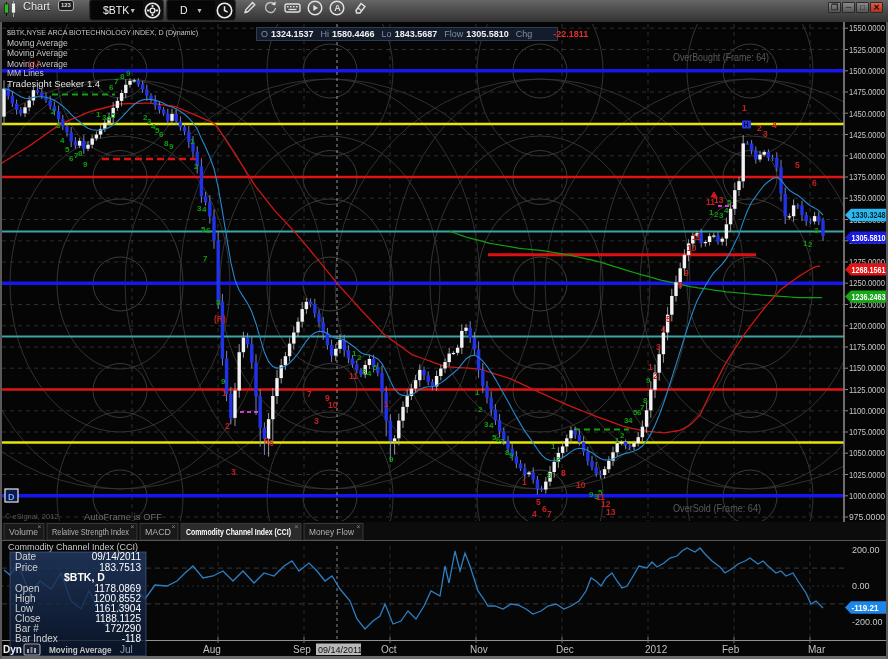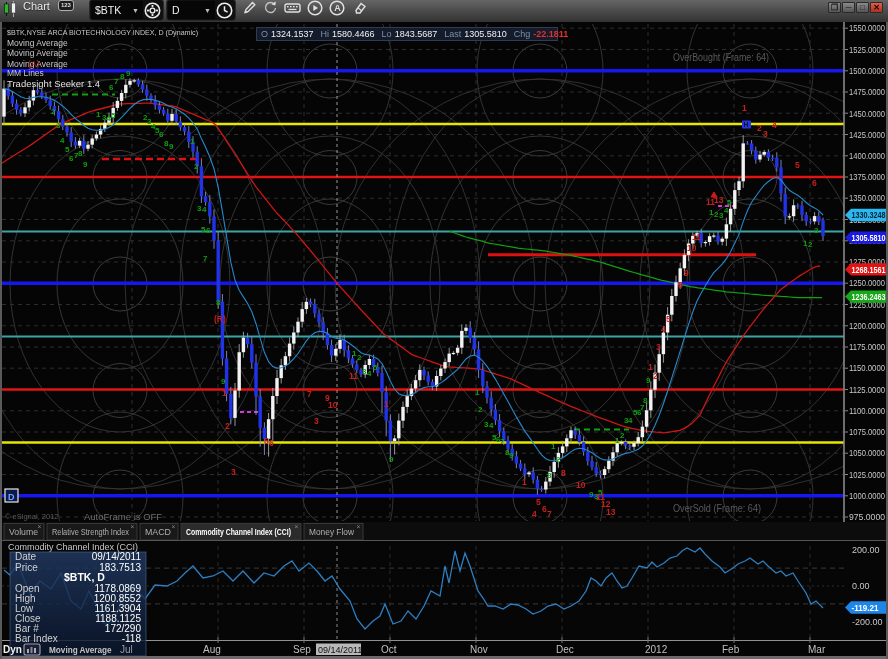--- a/index.html
+++ b/index.html
@@ -1,23 +1,23 @@
 <!DOCTYPE html>
 <html><head><meta charset="utf-8"><style>
 *{margin:0;padding:0;box-sizing:border-box}
 body{width:888px;height:659px;background:#000;font-family:"Liberation Sans",sans-serif;overflow:hidden;position:relative}
 #toolbar{position:absolute;left:0;top:0;width:888px;height:22px;background:linear-gradient(#666666,#4d4d4d 45%,#333333)}
 #tbleft{position:absolute;left:0;top:0;width:460px;height:36px;display:flex;align-items:flex-start}
 .dkgrp{background:#101010;border-radius:3px;height:20px;display:flex;align-items:center;box-shadow:0 0 0 1px #2a2a2a}
-.combo{background:#060606;color:#f0f0f0;font-size:10.5px;height:18px;display:flex;align-items:center;padding:0 4px}
+.combo{background:#060606;color:#f0f0f0;font-size:10.5px;height:18px;display:flex;align-items:center;padding:0 12px}
 #winbtns{position:absolute;right:5px;top:2px;display:flex;gap:1px}
 .wb{width:13px;height:11px;border:1px solid #2a2a2a;background:linear-gradient(#8a8a8a,#555);color:#1a1a1a;font-size:8px;line-height:9px;text-align:center;font-weight:bold;border-radius:1px}
 #ohlc{position:absolute;left:256px;top:27px;width:302px;height:14px;background:#141c2c;border:1px solid #2e3c55;display:flex;align-items:center;font-size:9px;color:#7d8fa8}
-#ohlc b{color:#f0f0f0;font-weight:normal;margin:0 7px 0 3px}
-#ohlc i{color:#e03030;font-style:normal;font-weight:bold;margin-left:3px}
+#ohlc b{color:#f0f0f0;font-weight:bold;margin:0 7px 0 3px}
+#ohlc i{color:#e03030;font-style:normal;font-weight:bold;margin-left:21px}
 </style></head><body>
 <svg width="888" height="659" viewBox="0 0 888 659" style="position:absolute;left:0;top:0">
 <rect x="0" y="22" width="888" height="637" fill="#050505"></rect>
 <clipPath id="plot">
       <rect x="2" y="24" width="842" height="497"></rect>
     </clipPath>
 <clipPath id="cplot">
       <rect x="2" y="546" width="842" height="94"></rect>
     </clipPath>
 <g clip-path="url(#plot)">
@@ -852,16 +852,16 @@
     <div class="wb">□</div>
  <div class="wb" style="background:linear-gradient(#e06048,#b03020);color:#200">✕</div>
 </div>
 <div id="ohlc">
     <span style="margin-left:4px">O</span>
     <b>1324.1537</b>
     <span>Hi</span>
     <b>1580.4466</b>
     <span>Lo</span>
     <b>1843.5687</b>
-    <span>Last</span>
+    <span>Flow</span>
     <b>1305.5810</b>
     <span>Chg</span>
     <i>-22.1811</i>
   </div>
 </body></html>

